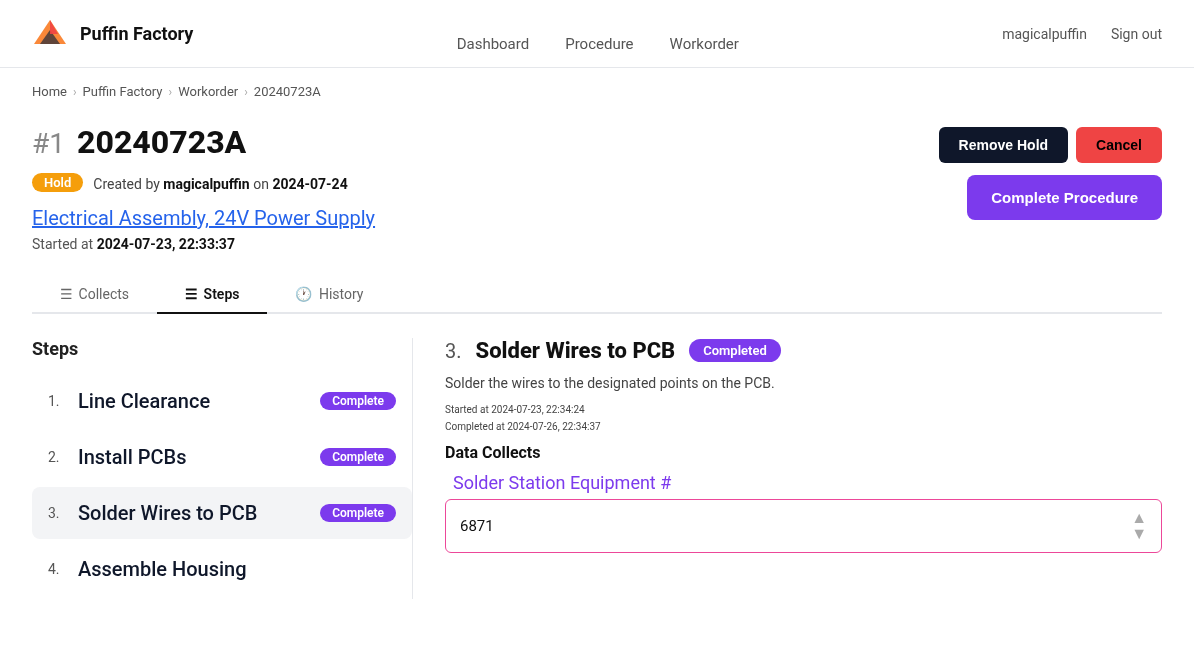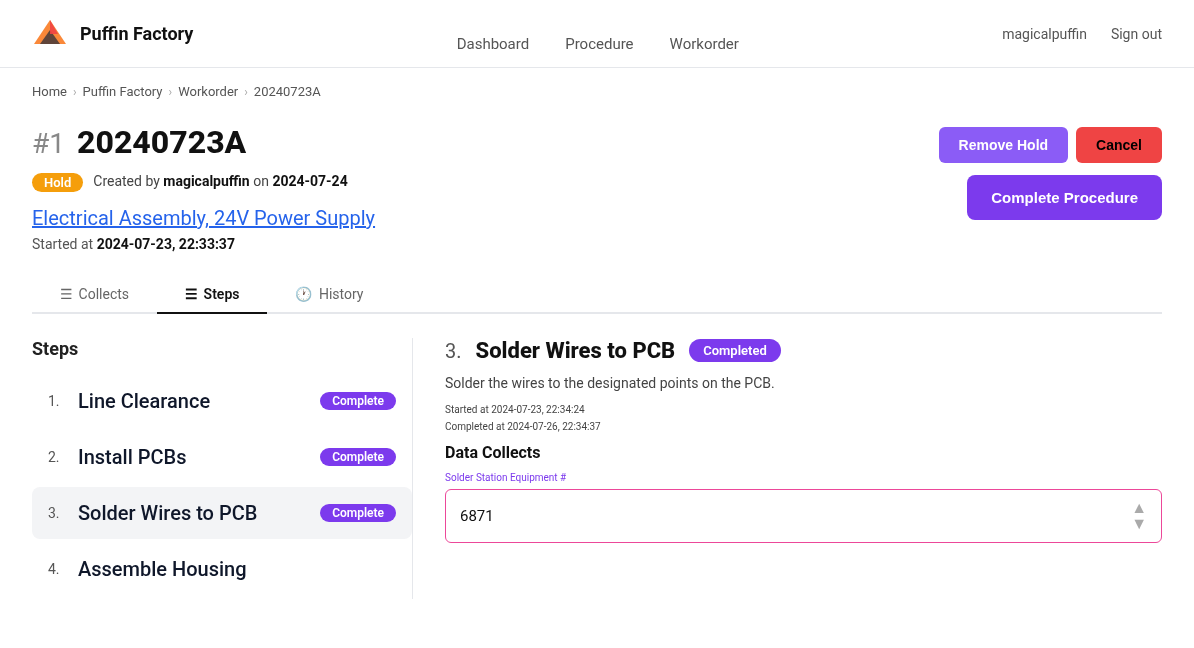--- a/index.html
+++ b/index.html
@@ -21,32 +21,32 @@
     .breadcrumb a { color: #555; text-decoration: none; cursor: pointer; }
     .breadcrumb-sep { color: #aaa; font-size: 12px; }
 
     
     .main { padding: 16px 32px 32px; }
     .page-header { display: flex; align-items: flex-start; justify-content: space-between; }
     .page-header-left { flex: 1; }
     .workorder-title { display: flex; align-items: baseline; gap: 12px; }
     .workorder-num { font-size: 28px; color: #888; font-weight: 400; }
     .workorder-id { font-size: 32px; font-weight: 800; color: #111; }
-    .hold-row { display: flex; align-items: flex-start; gap: 10px; margin-top: 12px; font-size: 14px; color: #444; }
+    .hold-row { display: flex; align-items: flex-end; gap: 10px; margin-top: 12px; font-size: 14px; color: #444; }
     .hold-badge { background: #f59e0b; color: #fff; border-radius: 12px; padding: 2px 12px; font-size: 13px; font-weight: 600; }
     .creator-text b { font-weight: 700; color: #111; }
     .procedure-link { display: block; margin-top: 14px; font-size: 20px; color: #2563eb; text-decoration: underline; cursor: pointer; }
     .started-text { margin-top: 6px; font-size: 14px; color: #555; }
     .started-text b { color: #111; font-weight: 700; }
 
     
     .action-buttons { display: flex; flex-direction: column; gap: 12px; align-items: flex-end; padding-top: 4px; }
     .btn-row { display: flex; gap: 8px; }
     .btn { border: none; border-radius: 6px; padding: 10px 20px; font-size: 14px; font-weight: 600; cursor: pointer; }
-    .btn-remove-hold { background: #8b5cf6; color: #fff; text-align: center; }
+    .btn-remove-hold { background: #0f172a; color: #fff; text-align: center; }
     .btn-cancel { background: #ef4444; color: #000000; }
     .btn-complete { background: #7c3aed; color: #fff; padding: 14px 24px; font-size: 15px; font-weight: 700; border-radius: 8px; }
 
     
     .tabs { display: flex; border-bottom: 2px solid #e5e7eb; margin-top: 24px; }
     .tab { display: flex; align-items: center; gap: 6px; padding: 10px 28px; font-size: 14px; color: #666; cursor: pointer; border-bottom: 2px solid transparent; margin-bottom: -2px; }
     .tab.active { color: #111; font-weight: 600; border-bottom: 2px solid #111; }
     .tab-icon { font-size: 14px; }
 
     
@@ -61,21 +61,21 @@
 
     
     .step-detail { flex: 1; padding-left: 32px; border-left: 1px solid #e5e7eb; }
     .step-detail-title { display: flex; align-items: center; gap: 14px; margin-bottom: 12px; }
     .step-detail-num { font-size: 20px; color: #555; }
     .step-detail-name { font-size: 22px; font-weight: 800; color: #111; }
     .completed-badge { background: #7c3aed; color: #fff; border-radius: 12px; padding: 4px 14px; font-size: 13px; font-weight: 600; }
     .step-desc { font-size: 14px; color: #444; margin-bottom: 10px; }
     .step-times { font-size: 10px; color: #444; line-height: 1.7; margin-bottom: 8px; }
     .data-collects-title { font-size: 16px; font-weight: 700; margin-bottom: 10px; color: #111; }
-    .field-label { font-size: 10px; color: #7c3aed; margin-bottom: 6px; }
+    .field-label { font-size: 18px; color: #7c3aed; margin-bottom: 6px; margin-left: 8px; }
     .field-input { width: 100%; border: 1px solid #ec4899; border-radius: 6px; padding: 10px 14px; font-size: 15px; color: #111; background: #fff; display: flex; align-items: center; justify-content: space-between; }
     .field-input-spinner { color: #aaa; font-size: 16px; display: flex; flex-direction: column; line-height: 1; }
   </style>
 </head>
 <body>
 
 <header class="header">
   <div class="header-left">
     <div class="logo-icon">
       <svg viewBox="0 0 36 36" fill="none" xmlns="http://www.w3.org/2000/svg">

